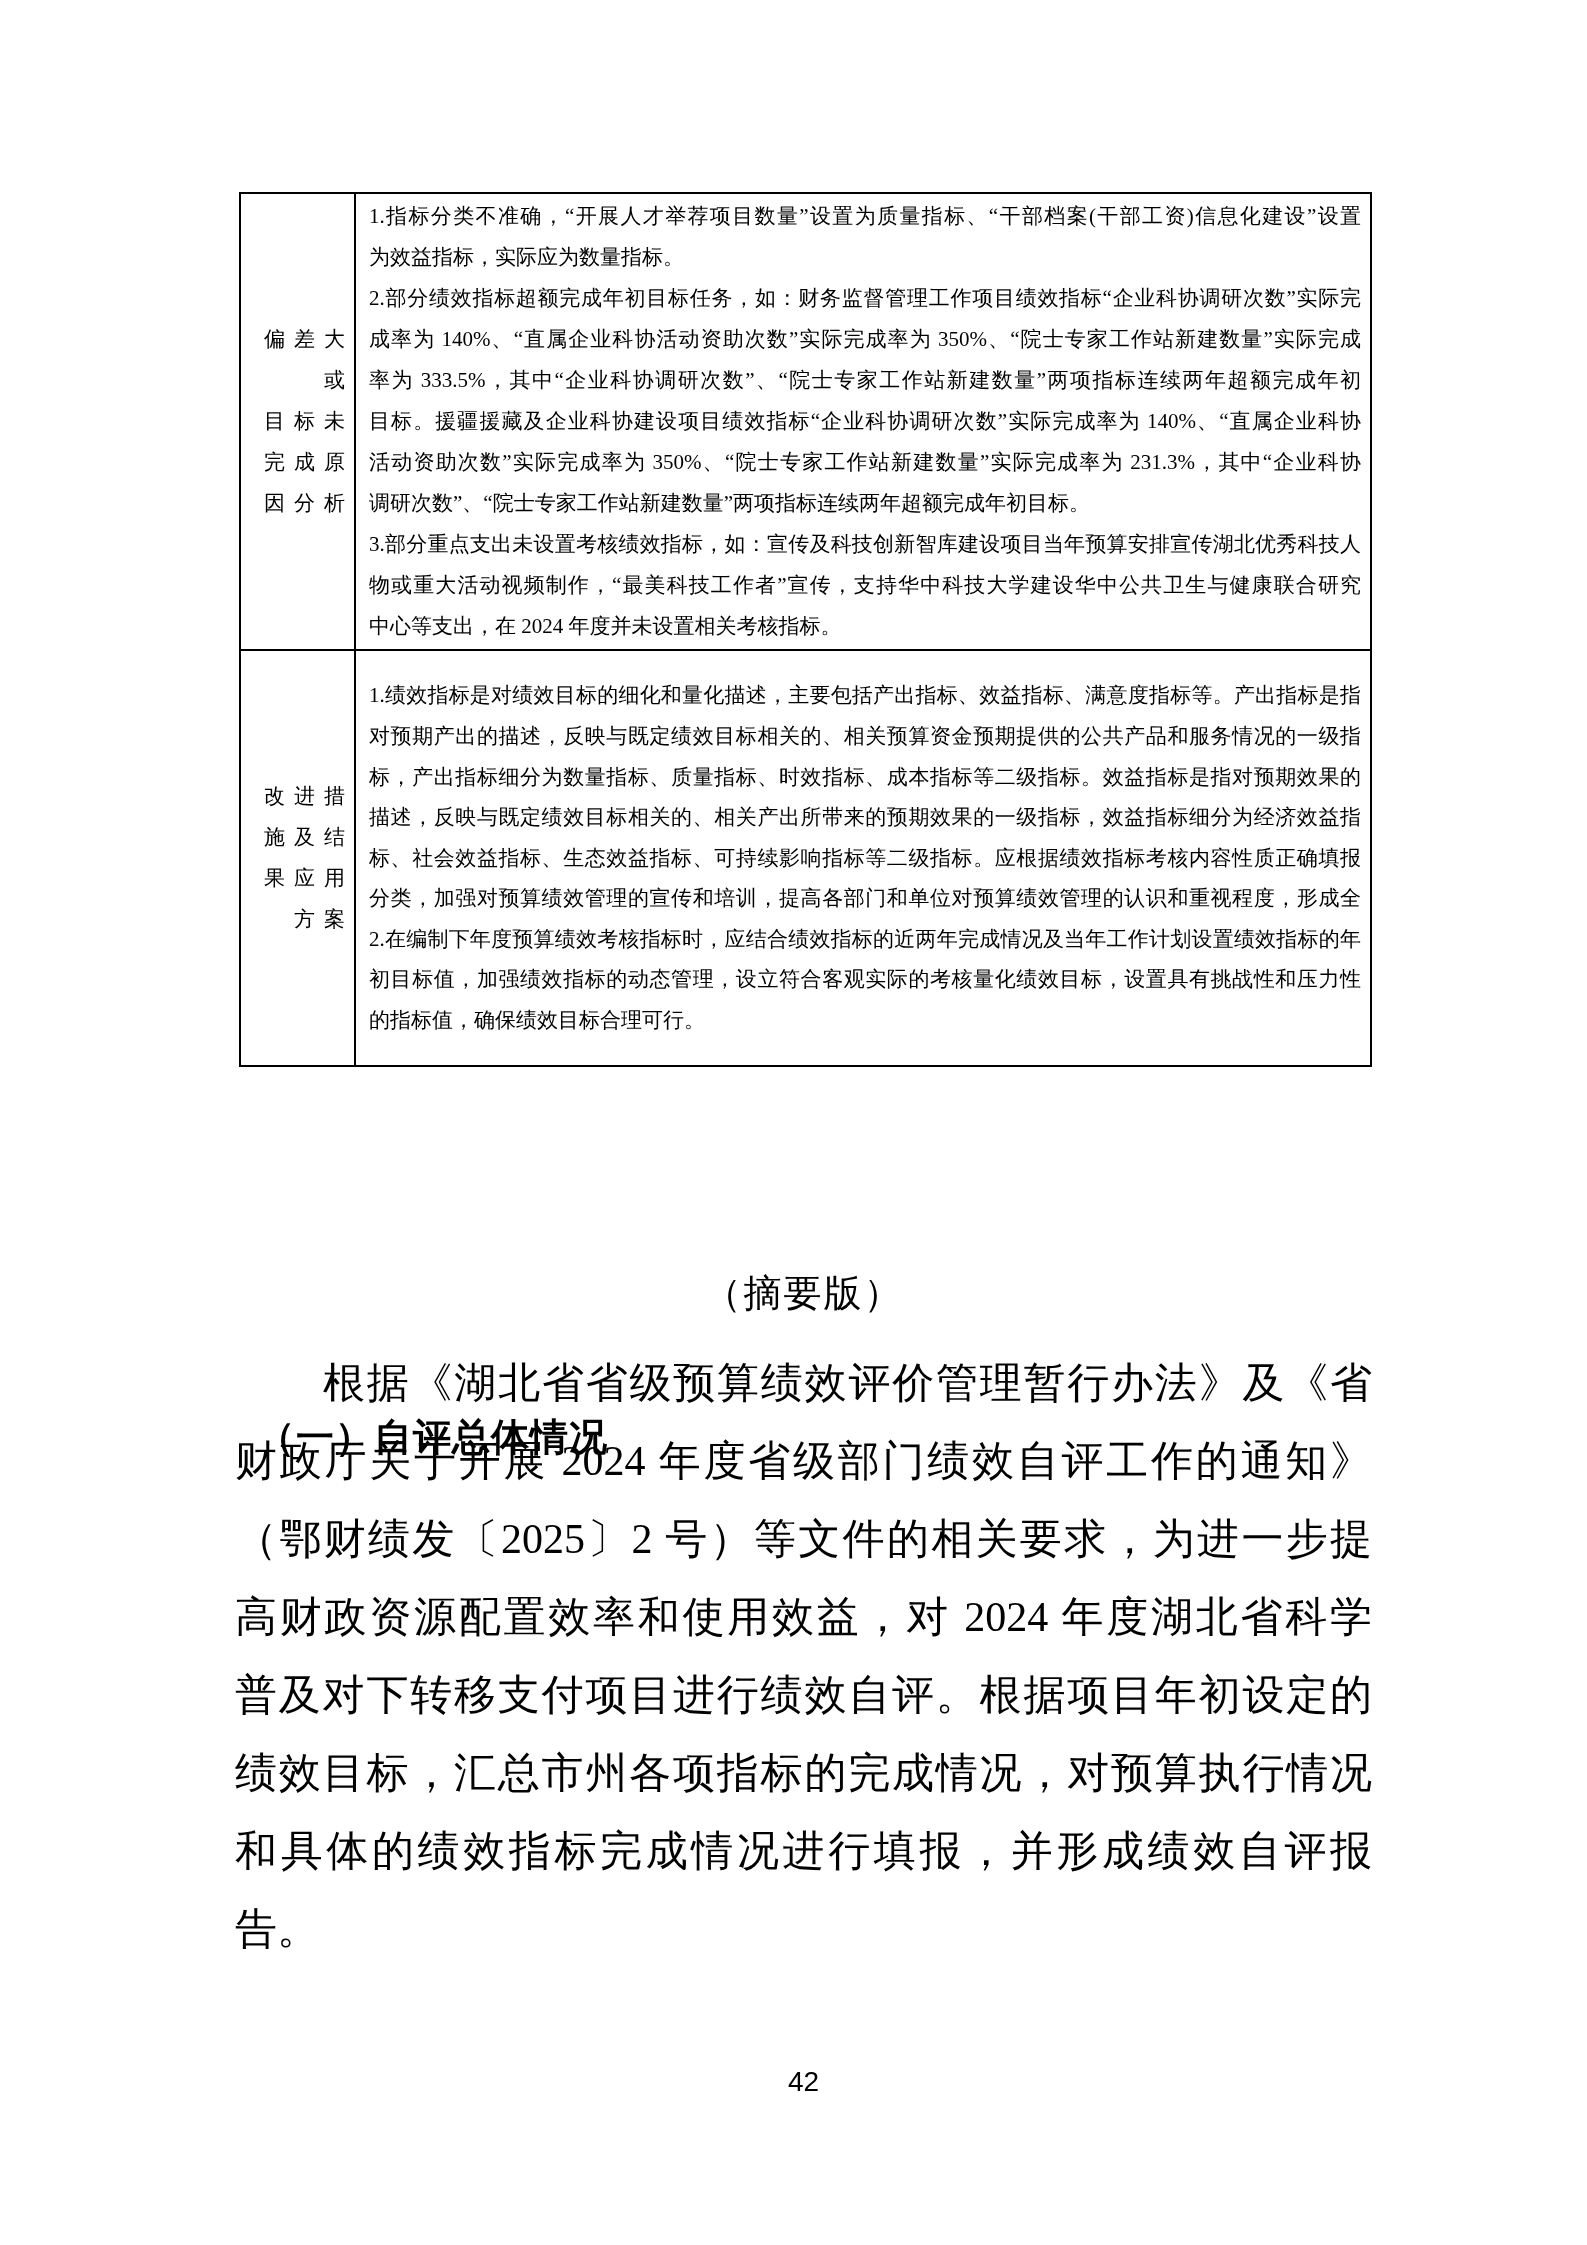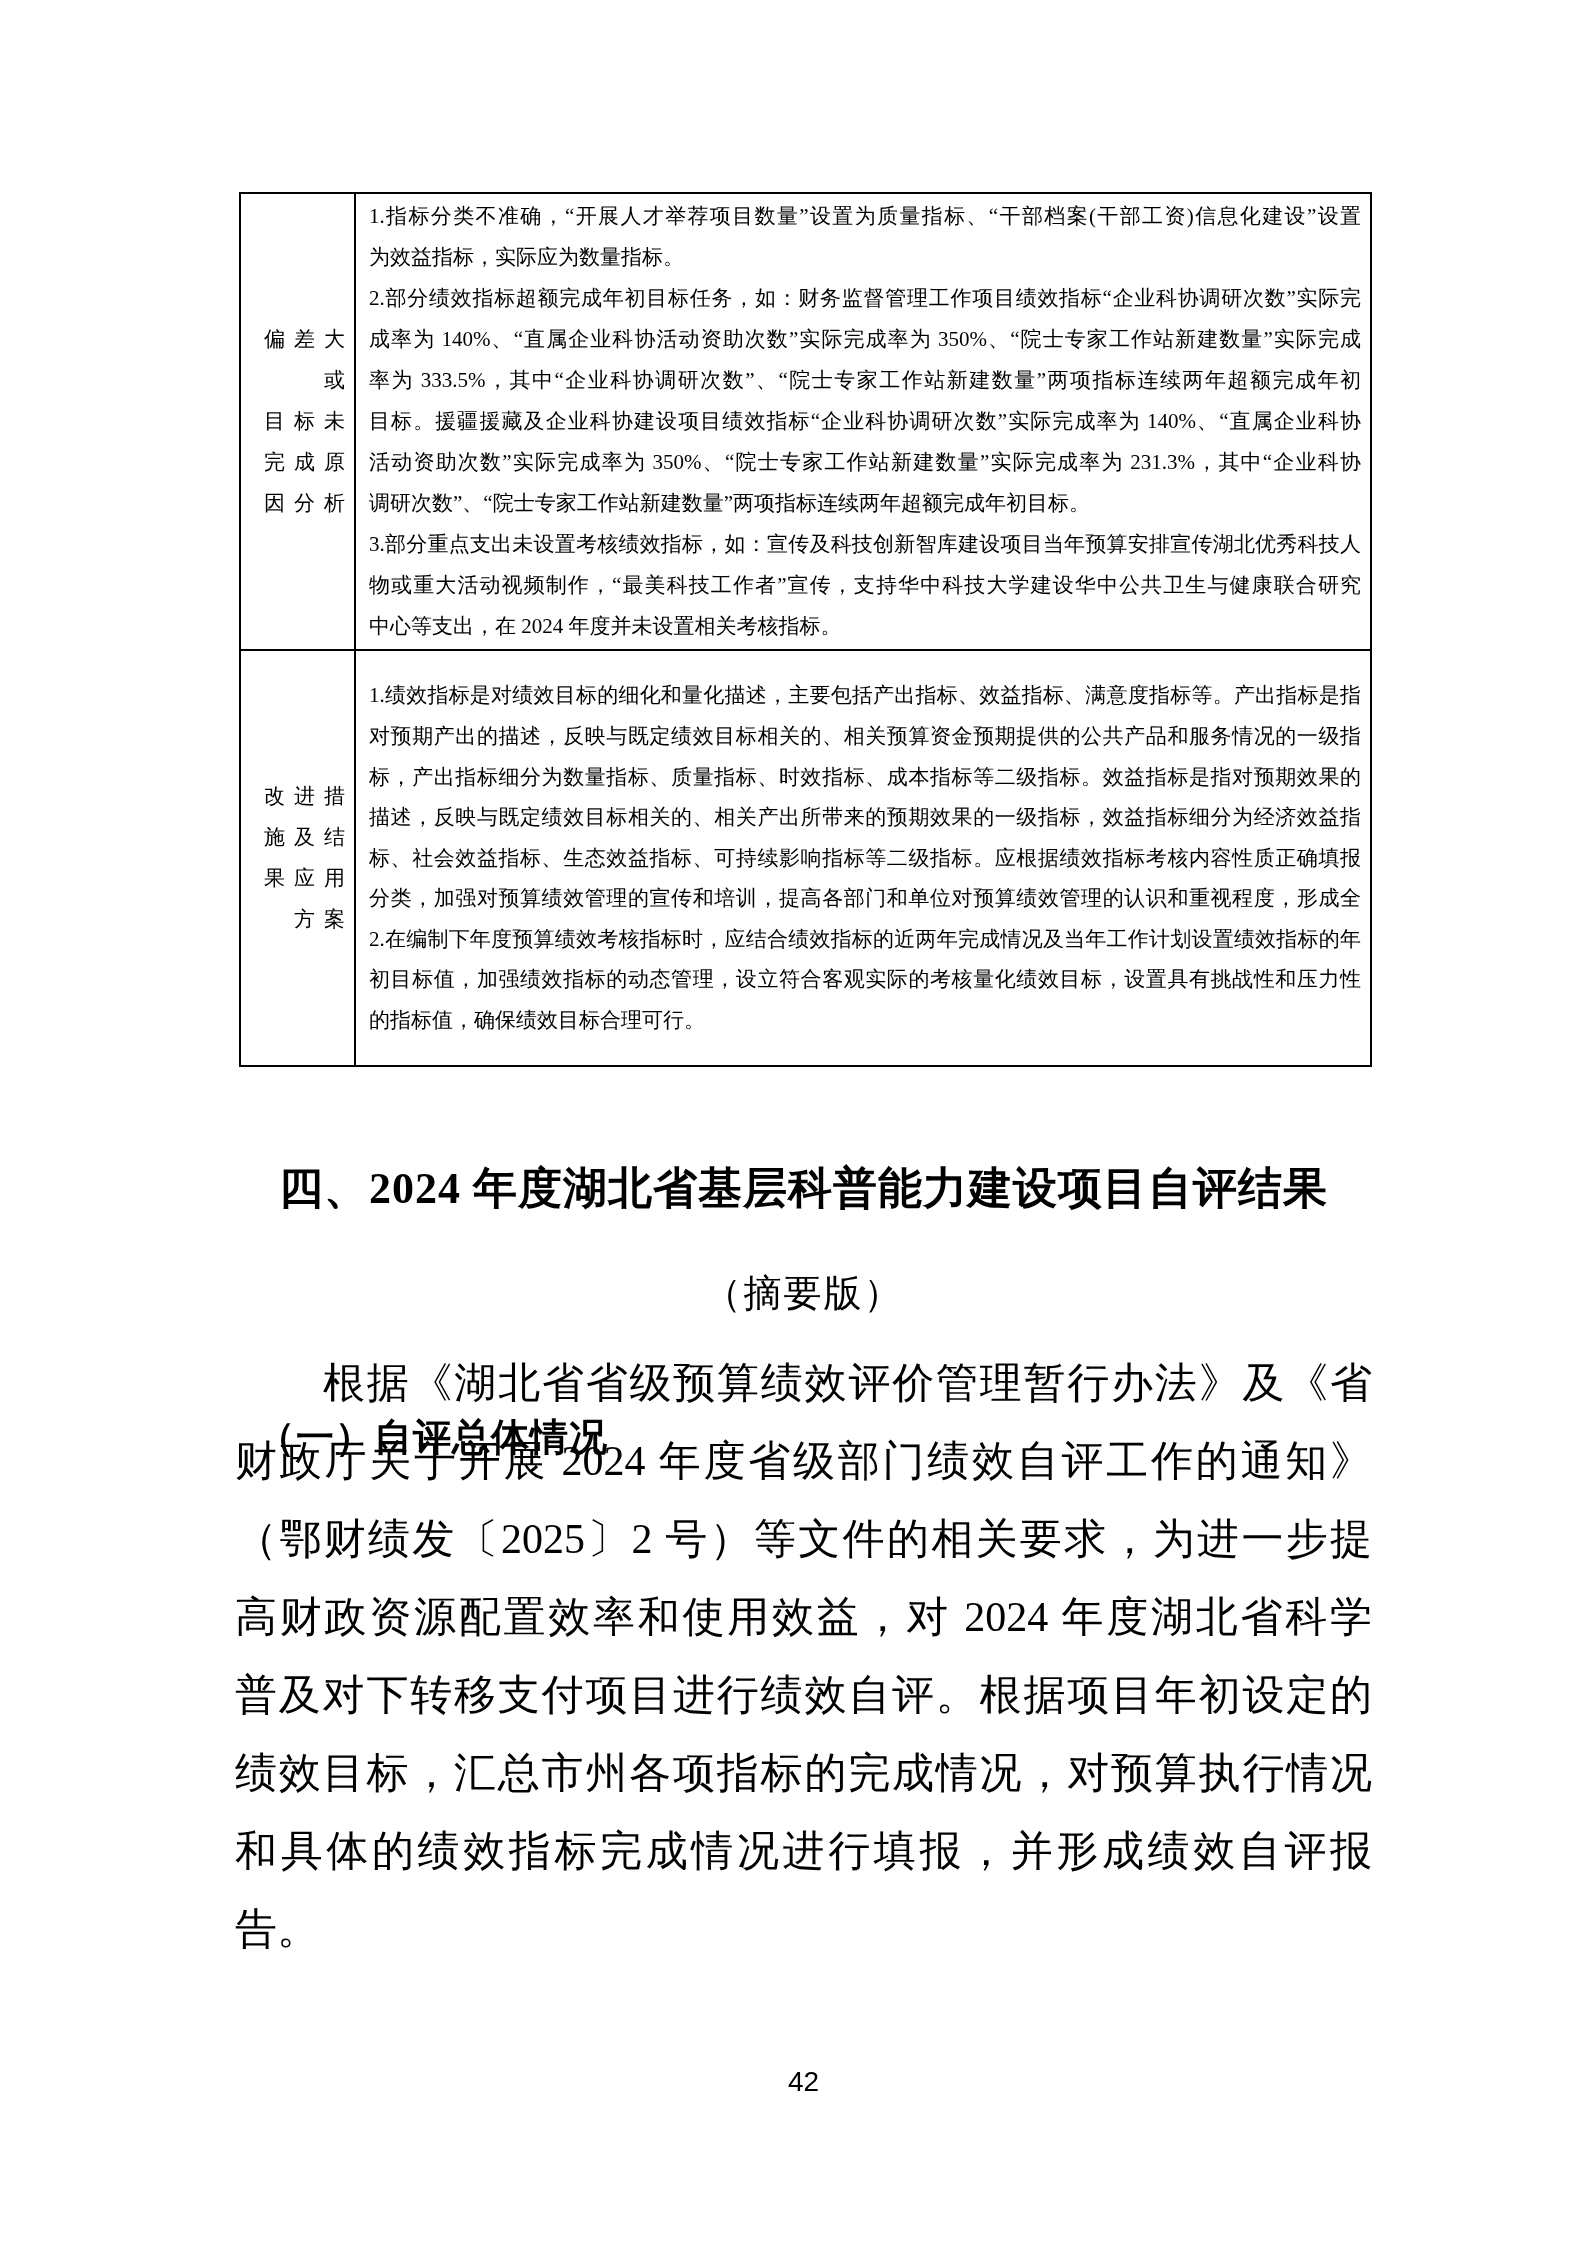--- a/index.html
+++ b/index.html
@@ -128,21 +128,20 @@
           <div class="t-line">描述，反映与既定绩效目标相关的、相关产出所带来的预期效果的一级指标，效益指标细分为经济效益指</div>
           <div class="t-line">标、社会效益指标、生态效益指标、可持续影响指标等二级指标。应根据绩效指标考核内容性质正确填报</div>
           <div class="t-line">分类，加强对预算绩效管理的宣传和培训，提高各部门和单位对预算绩效管理的认识和重视程度，形成全</div>
           <div class="t-line">2.在编制下年度预算绩效考核指标时，应结合绩效指标的近两年完成情况及当年工作计划设置绩效指标的年</div>
           <div class="t-line">初目标值，加强绩效指标的动态管理，设立符合客观实际的考核量化绩效目标，设置具有挑战性和压力性</div>
           <div class="t-line last">的指标值，确保绩效目标合理可行。</div>
         </div>
     </div>
   </div>
 
-  <div id="section-heading" class="content-col">四、2024 年度湖北省基层科普能力建设项目自评结果</div>
 
   <div id="subtitle-heading" class="content-col">（摘要版）</div>
 
   <div id="subsection-heading" class="content-col">（一）自评总体情况</div>
 
   <div id="body-paragraph" class="content-col">
       <div class="p-line indent">根据《湖北省省级预算绩效评价管理暂行办法》及《省</div>
       <div class="p-line">财政厅关于开展 2024 年度省级部门绩效自评工作的通知》</div>
       <div class="p-line">（鄂财绩发〔2025〕2 号）等文件的相关要求，为进一步提</div>
       <div class="p-line">高财政资源配置效率和使用效益，对 2024 年度湖北省科学</div>

